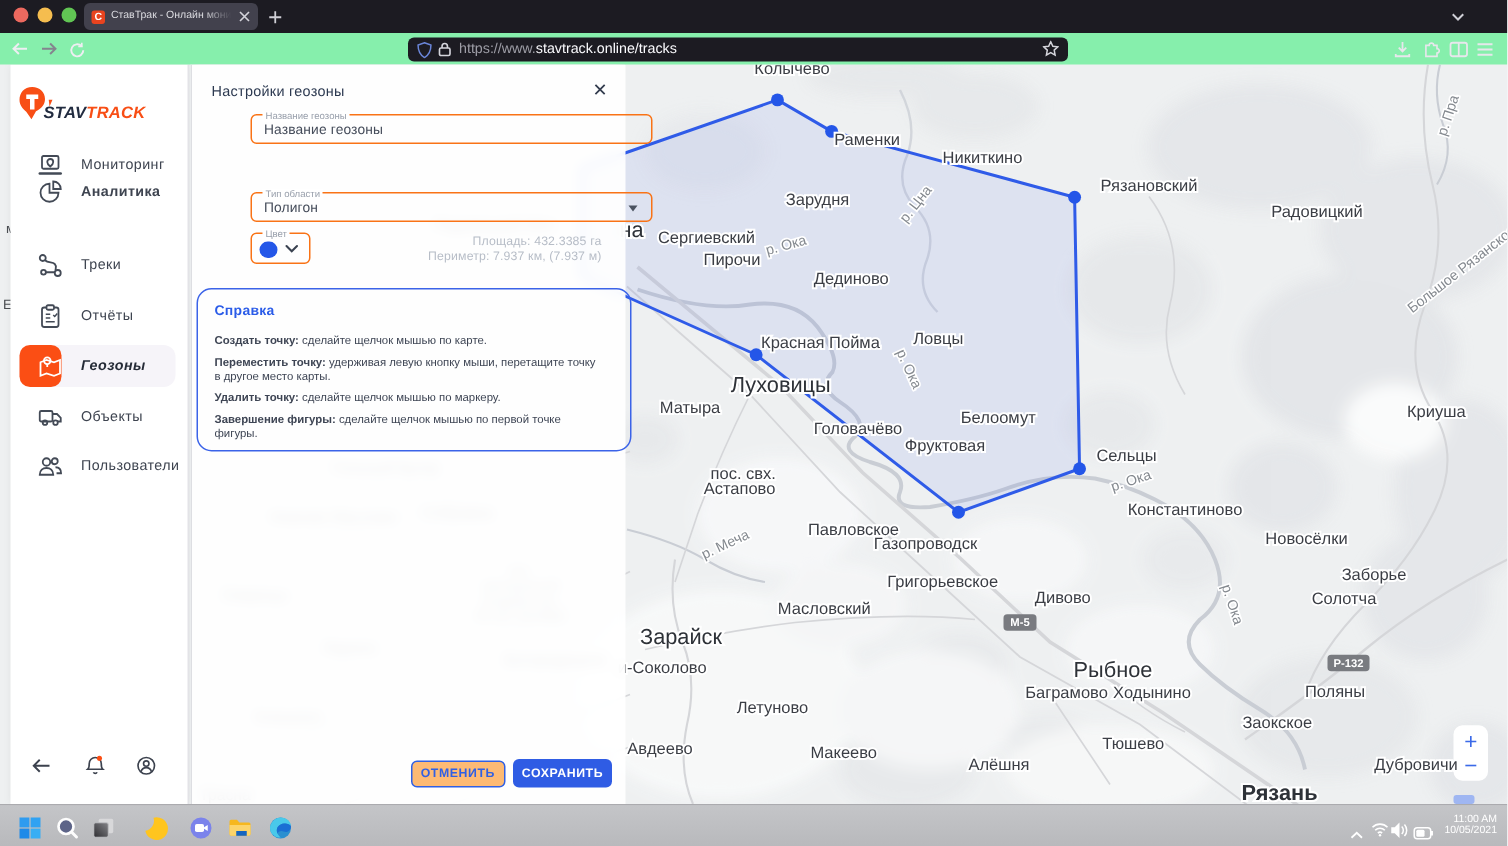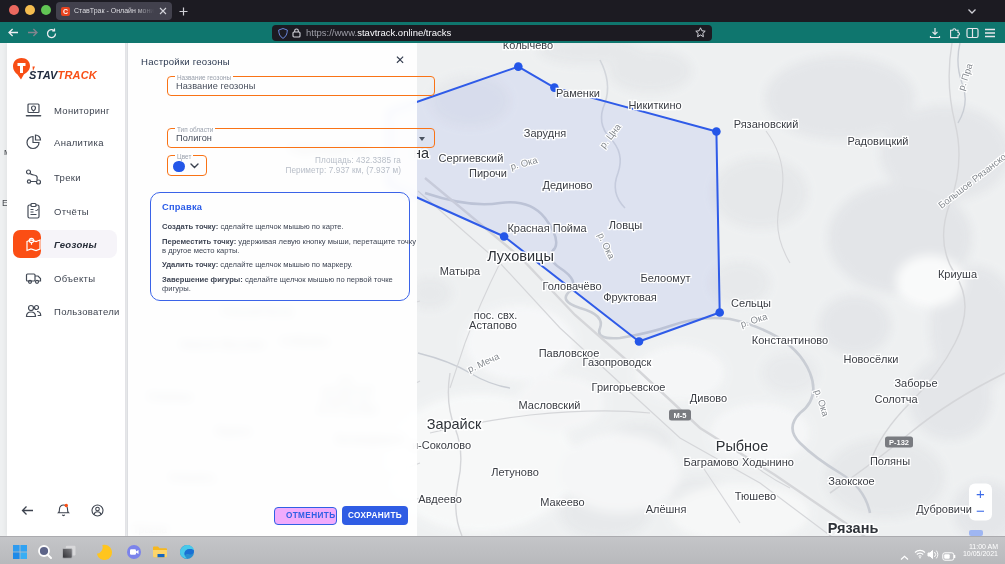--- a/index.html
+++ b/index.html
@@ -3,21 +3,21 @@
 <style>
   html,body{margin:0;padding:0;}
   *{box-sizing:border-box;}
   .screen{position:relative;width:1005px;height:564px;overflow:hidden;font-family:"Liberation Sans",sans-serif;background:#eff0f1;}
   
   .tabbar{position:absolute;left:0;top:0;width:1005px;height:22px;background:#1c1b22;}
   .tl{position:absolute;top:5px;width:10px;height:10px;border-radius:50%;}
   .tab{position:absolute;left:56px;top:2px;width:116px;height:18px;background:#42414d;border-radius:4px;color:#dcdce1;font-size:7px;line-height:18px;white-space:nowrap;overflow:hidden;}
   .tab .fav{position:absolute;left:5px;top:5px;width:9px;height:9px;border-radius:2px;background:#e8431f;color:#fff;font-size:7px;font-weight:bold;text-align:center;line-height:9px;}
   .tab .ttl{position:absolute;left:18px;top:0;width:82px;-webkit-mask-image:linear-gradient(90deg,#000 75%,transparent 98%);mask-image:linear-gradient(90deg,#000 75%,transparent 98%);}
-  .toolbar{position:absolute;left:0;top:22px;width:1005px;height:21px;background:#0f766e;}
+  .toolbar{position:absolute;left:0;top:22px;width:1005px;height:21px;background:#86efac;}
   .urlbar{position:absolute;left:272px;top:2.5px;width:440px;height:16px;background:#1c1b22;border-radius:4px;color:#fbfbfe;font-size:9.5px;line-height:16px;}
   .urlbar .grey{color:#9d9da6;}
   
   .taskbar{position:absolute;left:0;top:536px;width:1005px;height:28px;background:linear-gradient(#c4c5c8,#b8b9bc);border-top:1px solid #ababaf;}
   .tbi{position:absolute;top:6.5px;width:16px;height:16px;}
   .tray{position:absolute;top:0;height:28px;color:#fff;}
   .clock{position:absolute;right:7px;top:5.5px;color:#fff;font-size:7px;text-align:right;line-height:7.5px;}
   
   .sidebar{position:absolute;left:7px;top:43px;width:119px;height:493px;background:#fff;border-right:1px solid #e3e3e7;box-shadow:0 0 6px rgba(0,0,0,.08);}
   .mrow{position:absolute;left:5px;width:112px;height:28px;}
@@ -27,25 +27,25 @@
   .active-box{position:absolute;left:5.8px;top:187px;width:28px;height:27.6px;background:#fb4e14;border-radius:7px;}
   
   .panel{position:absolute;left:127px;top:43px;width:290px;height:493px;background:rgba(255,255,255,0.92);-webkit-backdrop-filter:blur(4px);backdrop-filter:blur(4px);border-left:1px solid #dddee2;}
   .ptitle{position:absolute;left:13px;top:12.5px;font-size:9.6px;font-weight:normal;color:#2c3950;letter-spacing:.2px;}
   .pclose{position:absolute;left:267px;top:9.5px;font-size:12px;color:#333c4e;}
   .field{position:absolute;left:12px;width:268px;border:1px solid #f97316;border-radius:4px;background:transparent;margin-left:27px;}
   .field .flabel{position:absolute;left:7px;top:-3.5px;font-size:6.4px;color:#989fab;background:#fff;padding:0 2px;line-height:7px;}
   .field .fval{position:absolute;left:8px;top:50%;transform:translateY(-50%);font-size:9.2px;color:#454c5a;letter-spacing:.1px;}
   .selarrow{position:absolute;right:9px;top:8px;width:0;height:0;border-left:3.5px solid transparent;border-right:3.5px solid transparent;border-top:4.5px solid #4a5260;}
   .areainfo{position:absolute;right:16px;top:113px;text-align:right;font-size:8.2px;color:#b7bdc7;line-height:9.6px;letter-spacing:.1px;}
-  .help{position:absolute;left:22px;top:148.5px;width:260px;height:109px;border:1.4px solid #3b63e8;border-radius:10px;}
+  .help{position:absolute;left:3px;top:148.5px;width:290px;height:109px;border:1.4px solid #3b63e8;border-radius:10px;}
   .help .ht{position:absolute;left:11px;top:9px;font-size:9.3px;font-weight:bold;color:#2b5ce8;letter-spacing:.2px;}
   .help p{position:absolute;left:11px;margin:0;width:257px;font-size:7.6px;line-height:8.7px;color:#3e4554;}
   .btn{position:absolute;font-weight:bold;font-size:8.2px;letter-spacing:.4px;text-align:center;border-radius:4px;}
-  .btn.cancel{left:146px;top:463.5px;width:62.5px;height:18px;border:1.2px solid #3060e4;color:#3060e4;line-height:15.5px;background:#f0abfc;text-align:right;}
+  .btn.cancel{left:146px;top:463.5px;width:62.5px;height:18px;border:1.2px solid #3060e4;color:#3060e4;line-height:15.5px;background:#fdba74;}
   .btn.save{left:214px;top:463px;width:66px;height:19px;background:#2f5ce4;color:#fff;line-height:19px;}
 </style></head>
 <body>
 <div class="screen">
 
   <svg id="map" width="1005" height="493" viewBox="0 0 1005 493" style="position:absolute;left:0;top:43px;">
     <style>
       .lb{font-family:"Liberation Sans",sans-serif;font-size:11px;fill:#3b3e45;text-anchor:middle;paint-order:stroke;stroke:#ffffff;stroke-width:2.6px;}
       .lbb{font-family:"Liberation Sans",sans-serif;font-size:14.5px;fill:#2e3238;text-anchor:middle;paint-order:stroke;stroke:#ffffff;stroke-width:2.8px;}
       .lr{font-family:"Liberation Sans",sans-serif;font-size:9.5px;fill:#84898f;text-anchor:middle;paint-order:stroke;stroke:#ffffff;stroke-width:2.2px;}
@@ -216,21 +216,21 @@
     </div>
     <div id="menu">
       <div class="mrow" style="top:53px;">
         <svg width="17" height="17" viewBox="0 0 17 17" fill="none" stroke="#434a56" stroke-width="1.2">
             <rect x="3" y="2.5" width="11" height="8.5" rx="1"></rect>
             <path d="M1.5 14.2 h14" stroke-linecap="round" stroke-width="1.6"></path>
             <path d="M8.5 4.5 a2 2 0 0 1 2 2 c0 1.4 -2 3 -2 3 s-2 -1.6 -2 -3 a2 2 0 0 1 2 -2 Z"></path>
           </svg>
         <div class="lbl">Мониторинг</div>
       </div>
-      <div class="mrow" style="top:85px;">
+      <div class="mrow" style="top:71px;font-weight:bold;">
         <svg width="17" height="17" viewBox="0 0 17 17" fill="none" stroke="#434a56" stroke-width="1.2">
             <path d="M8 3 a6 6 0 1 0 6 6 l-6 0 Z"></path>
             <path d="M10.5 1.5 a5 5 0 0 1 5 5 l-5 0 Z"></path>
           </svg>
         <div class="lbl">Аналитика</div>
       </div>
       <div class="mrow" style="top:120px;">
         <svg width="17" height="17" viewBox="0 0 17 17" fill="none" stroke="#434a56" stroke-width="1.2">
             <circle cx="3.5" cy="3.5" r="2"></circle>
             <circle cx="13.5" cy="13.5" r="2"></circle>

